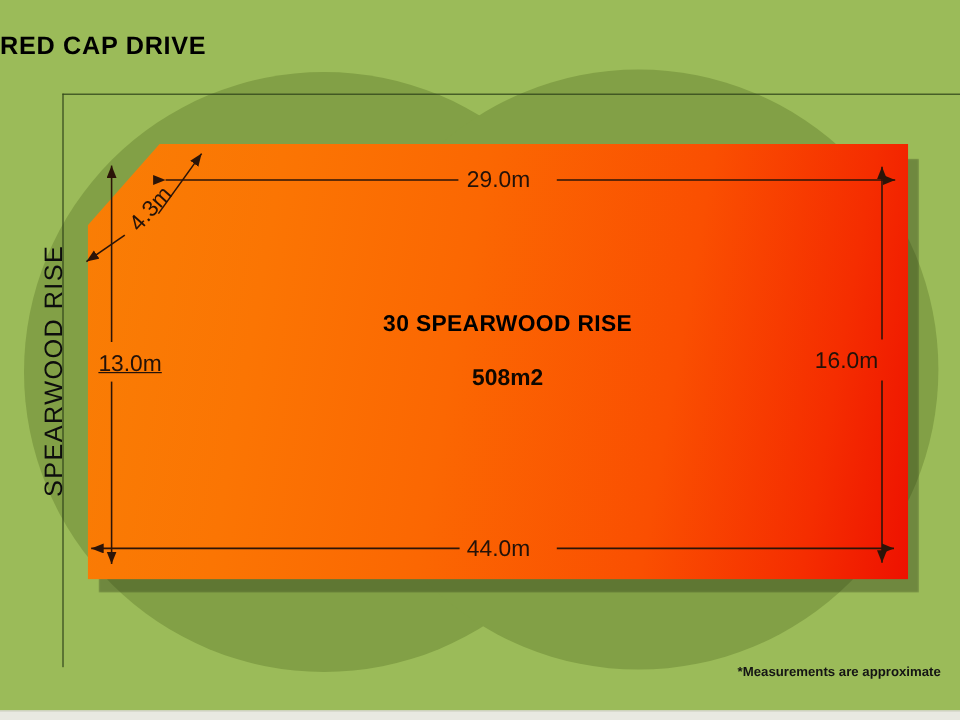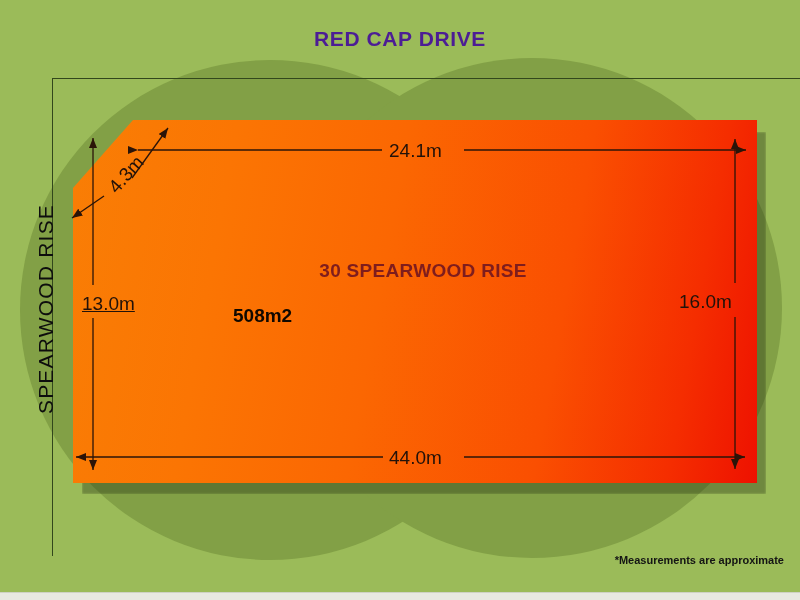--- a/index.html
+++ b/index.html
@@ -32,22 +32,22 @@
     border-top:1px solid #32471c;
   }
   #road-line-vertical {
     position:absolute; left:52px; top:78px; width:0; height:478px;
     border-left:1px solid #32471c;
   }
 
   
   #label-red-cap-drive {
     position:absolute; left:0; top:27px; width:800px;
-    text-align:center; font-size:21px; font-weight:bold;
-    color:#4c1d95; letter-spacing:0.6px;
+    font-size:21px; font-weight:bold;
+    color:#000000; letter-spacing:0.6px;
   }
   #label-spearwood-rise {
     position:absolute; left:-104px; top:297px;
     width:300px; text-align:center;
     transform:rotate(-90deg);
     font-size:21px; font-weight:normal; color:#0d0d0d;
     letter-spacing:1.2px; white-space:nowrap;
   }
 
   
@@ -83,25 +83,25 @@
   #dim-right-label { left:679px; top:291px; }
   #dim-chamfer-label {
     left:104px; top:183px;
     transform:rotate(-48deg); transform-origin:left top;
   }
 
   
   #parcel-address {
     position:absolute; left:233px; top:260px; width:380px;
     text-align:center; font-size:19px; font-weight:bold;
-    color:#7f1d1d; letter-spacing:0.3px;
+    color:#000000; letter-spacing:0.3px;
   }
   #parcel-area {
     position:absolute; left:233px; top:305px; width:380px;
-    font-size:19px; font-weight:bold;
+    text-align:center; font-size:19px; font-weight:bold;
     color:#100800;
   }
 
   
   #disclaimer {
     position:absolute; right:16px; top:554px;
     font-size:11px; color:#141414; white-space:nowrap;font-weight:bold;
   }
 </style>
 </head>
@@ -140,21 +140,21 @@
       <line x1="93" y1="318" x2="93" y2="470" marker-end="url(#ah)"></line>
 
       <line x1="735" y1="283" x2="735" y2="139" marker-end="url(#ah)"></line>
       <line x1="735" y1="317" x2="735" y2="469" marker-end="url(#ah)"></line>
 
       <line x1="132" y1="178" x2="168" y2="128" marker-end="url(#ah)"></line>
       <line x1="104" y1="196" x2="72" y2="218" marker-end="url(#ah)"></line>
     </g>
   </svg>
 
-  <div class="dimlabel" id="dim-top-label">24.1m</div>
+  <div class="dimlabel" id="dim-top-label">29.0m</div>
   <div class="dimlabel" id="dim-bottom-label">44.0m</div>
   <div class="dimlabel" id="dim-left-label">13.0m</div>
   <div class="dimlabel" id="dim-right-label">16.0m</div>
   <div class="dimlabel" id="dim-chamfer-label">4.3m</div>
 
   <div id="parcel-address">30 SPEARWOOD RISE</div>
   <div id="parcel-area">508m2</div>
 
   <div id="disclaimer">*Measurements are approximate</div>
 

